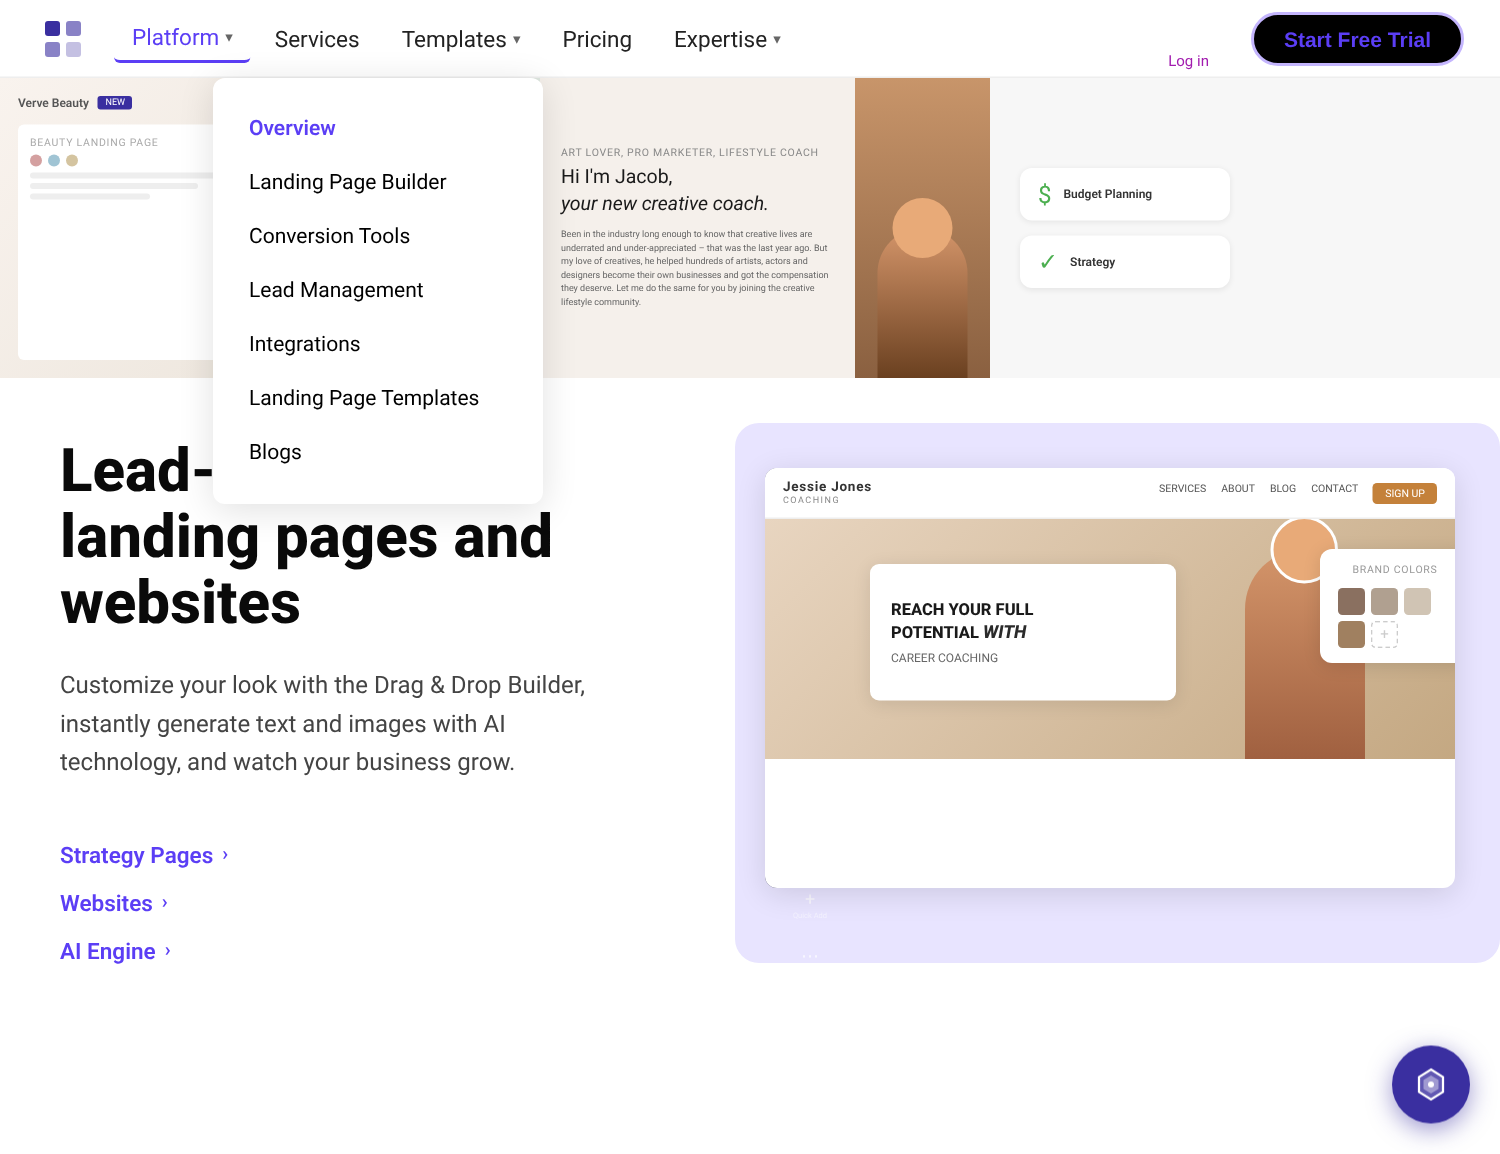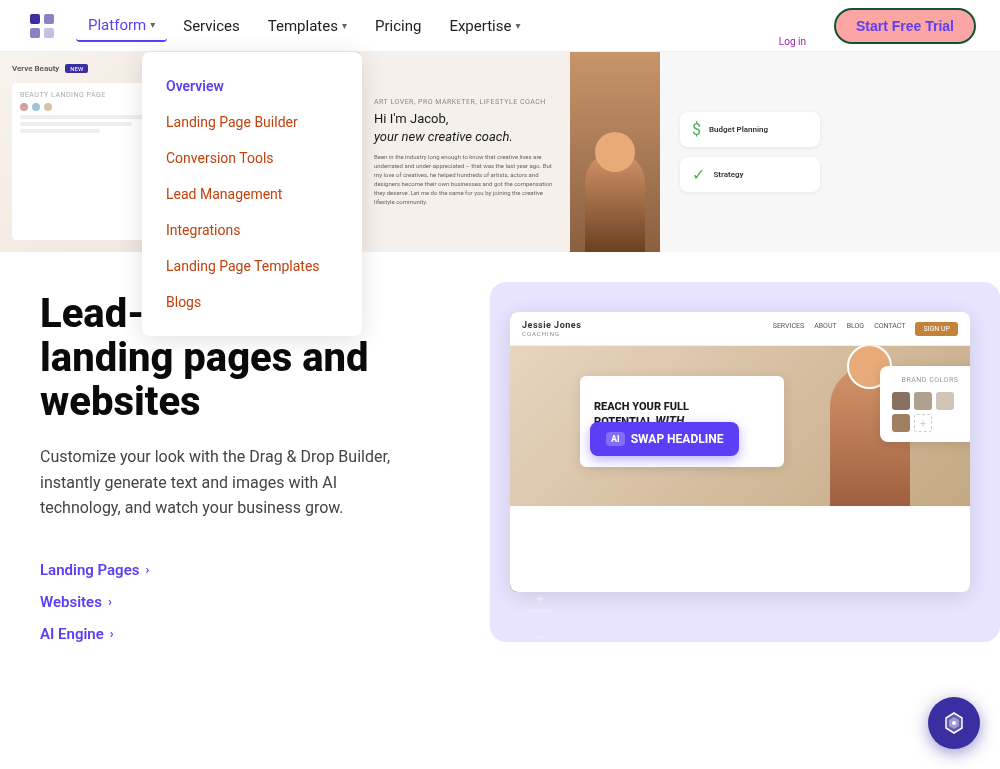--- a/index.html
+++ b/index.html
@@ -18,34 +18,34 @@
     .nav-item {
       padding: 6px 12px; font-size: 15px; color: #222; cursor: pointer;
       display: flex; align-items: center; gap: 4px; border-radius: 4px;
       position: relative;
     }
     .nav-item.active { color: #5b3ef5; border-bottom: 2px solid #5b3ef5; }
     .nav-item .chevron { font-size: 10px; color: #666; }
     .nav-right { display: flex; align-items: center; gap: 16px; }
     .login-btn { font-size: 10px; color: #a21caf; cursor: pointer; padding: 6px 12px; margin-top: 32px; }
     .trial-btn {
-      padding: 8px 20px; background: #fca5a5; border: 2px solid #14532d;
+      padding: 8px 20px; background: #000000; border: 2px solid #c4b5fd;
       color: #5b3ef5; border-radius: 24px; font-size: 14px; font-weight: 600;
       cursor: pointer;
       text-align: right;
     }
 
     
     .dropdown {
       position: absolute; top: 52px; left: 100px;
       background: #fff; border-radius: 8px; box-shadow: 0 4px 24px rgba(0,0,0,0.12);
       padding: 16px 0; min-width: 220px; z-index: 200; margin-left: 42px;
     }
     .dropdown-item {
-      padding: 10px 24px; font-size: 14px; color: #c2410c; cursor: pointer;
+      padding: 10px 24px; font-size: 14px; color: #000000; cursor: pointer;
     }
     .dropdown-item.active { color: #5b3ef5; font-weight: 600; }
 
     
     .hero-images-top {
       display: flex; gap: 0; overflow: hidden; height: 200px;
       position: relative; margin-top: 0;
     }
     .hero-img-card {
       flex: 1; overflow: hidden; position: relative;
@@ -326,21 +326,21 @@
   </div>
 </div>
 
 <div class="main-content">
 
   <div class="left-content">
     <h1 class="hero-headline">Lead-generating landing pages and websites</h1>
     <p class="hero-subtext">Customize your look with the Drag &amp; Drop Builder, instantly generate text and images with AI technology, and watch your business grow.</p>
     <div class="cta-links">
       <a class="cta-link">
-        <span>Landing Pages</span>
+        <span>Strategy Pages</span>
         <span class="cta-arrow">›</span>
       </a>
       <a class="cta-link">
         <span>Websites</span>
         <span class="cta-arrow">›</span>
       </a>
       <a class="cta-link">
         <span>AI Engine</span>
         <span class="cta-arrow">›</span>
       </a>
@@ -413,24 +413,20 @@
           </div>
 
           <div class="headline-box">
             <div class="headline-text">REACH YOUR FULL</div>
             <div class="headline-text">
               <span>POTENTIAL</span> <em>with</em>
             </div>
             <div class="headline-sub">CAREER COACHING</div>
           </div>
 
-          <div class="swap-badge">
-            <span class="ai-chip">AI</span>
-            <span>SWAP HEADLINE</span>
-          </div>
 
           <div class="brand-colors-panel">
             <div class="brand-title">BRAND COLORS</div>
             <div class="color-swatches">
               <div class="swatch" style="background:#8a7060;"></div>
               <div class="swatch" style="background:#b0a090;"></div>
               <div class="swatch" style="background:#d0c4b4;"></div>
               <div class="swatch" style="background:#a08060;"></div>
               <div class="swatch-add">+</div>
             </div>

